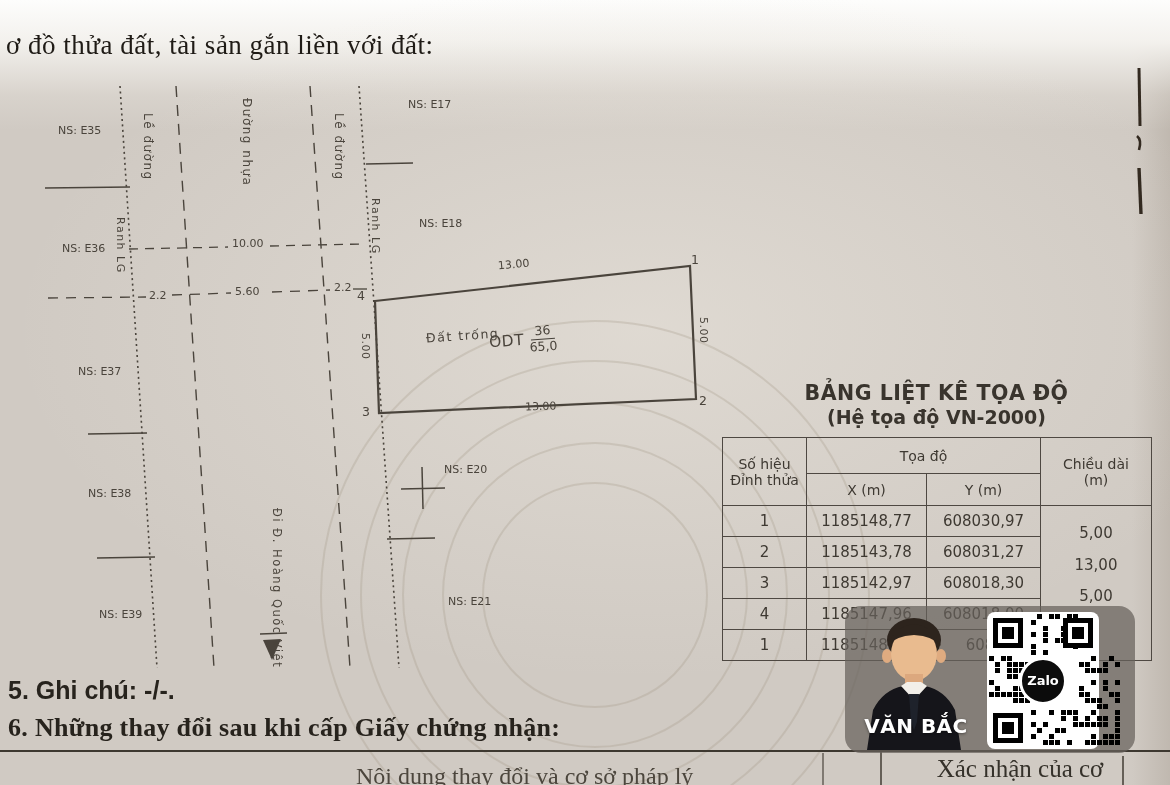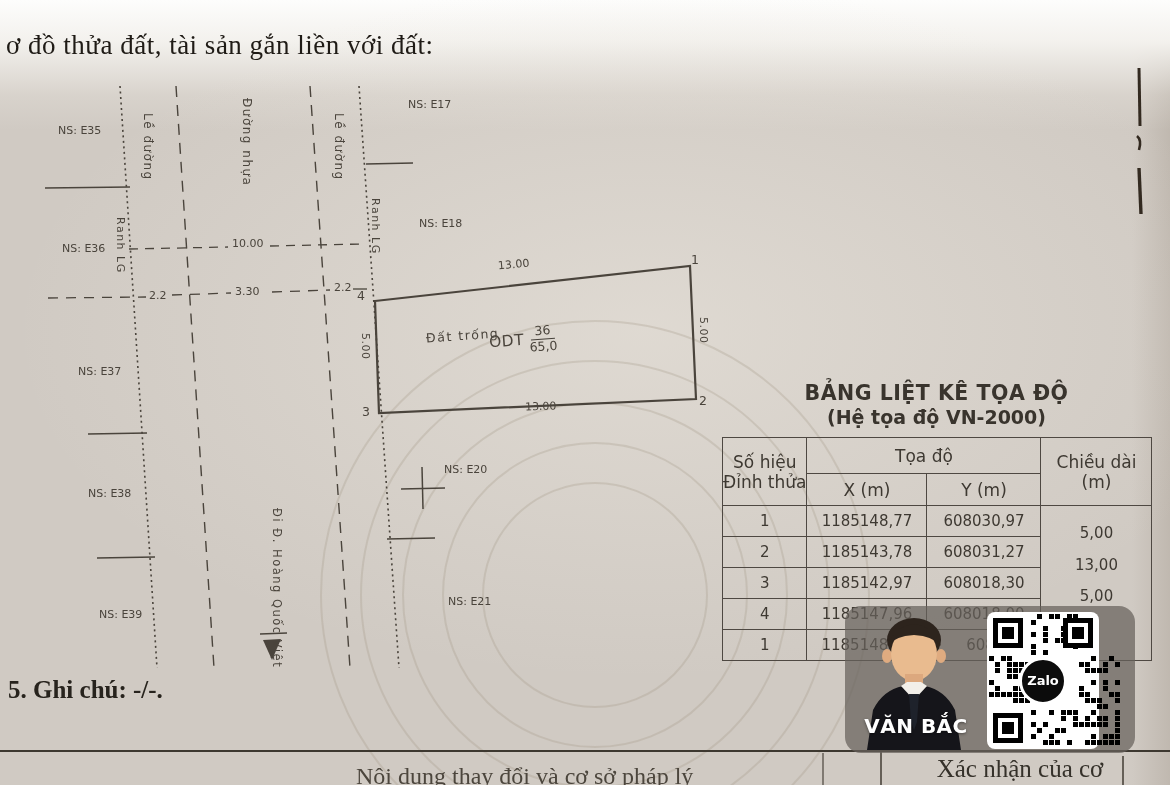--- a/index.html
+++ b/index.html
@@ -10,37 +10,37 @@
       linear-gradient(180deg,#fdfdfc 0px,#f3f1ed 42px,rgba(240,237,231,.25) 95px,rgba(240,237,231,0) 130px),
       linear-gradient(270deg, rgba(150,138,125,.28) 0px, rgba(150,138,125,0) 38px),
       #d0cac3;
     font-family:"DejaVu Sans",sans-serif;color:#45403a;
   }
   .lin{position:absolute;left:0;top:0;z-index:1;}
   .lbl{position:absolute;z-index:2;font-size:11px;line-height:1;white-space:nowrap;color:#4a443c;}
   .rot{transform-origin:0 0;transform:rotate(90deg);letter-spacing:1.5px;}
   .doc-title{position:absolute;left:6px;top:30px;z-index:2;font-family:"Liberation Serif",serif;
     font-weight:normal;font-size:27px;color:#1f1b16;letter-spacing:.5px;}
-  .sec5{position:absolute;left:8px;top:676px;z-index:2;font-family:Liberation Serif, serif;
+  .sec5{position:absolute;left:8px;top:676px;z-index:2;font-family:Liberation Sans, sans-serif;
     font-weight:bold;font-size:25px;color:#27231d;}
   .sec6{position:absolute;left:8px;top:713px;z-index:2;font-family:"Liberation Serif",serif;
     font-weight:bold;font-size:26px;color:#27231d;letter-spacing:.3px;}
   .chg-left{position:absolute;left:356px;top:763px;z-index:2;font-family:"Liberation Serif",serif;
     font-size:24px;color:#4c463d;}
   .chg-right{position:absolute;left:881px;top:755px;width:242px;z-index:2;text-align:center;
     font-family:"Liberation Serif",serif;font-size:25px;color:#35312a;padding-left:18px;}
   
   .tbl-title{position:absolute;left:722px;top:381px;width:429px;z-index:2;text-align:center;
     font-weight:bold;color:#39342d;line-height:1.2;}
   .tbl-title .t1{font-size:20.5px;letter-spacing:.5px;}
   .tbl-title .t2{font-size:19px;}
   table.coord{position:absolute;left:722px;top:437px;z-index:2;border-collapse:collapse;table-layout:fixed;
     font-size:15px;color:#3e3932;}
   table.coord td{border:1.6px solid #4e4842;text-align:center;padding:0;overflow:hidden;white-space:nowrap;}
-  td.hdr{font-size:17px;}
+  td.hdr{font-size:14px;}
   .len-cell{position:relative;}
   .len-val{position:absolute;left:0;right:0;text-align:center;font-size:15px;}
   
   .promo{position:absolute;left:845px;top:606px;width:290px;height:147px;z-index:5;
     background:rgba(102,97,92,.72);border-radius:16px;}
   .agent-photo{position:absolute;left:10px;top:4px;width:118px;height:140px;}
   .agent-name{position:absolute;left:5px;top:108px;width:132px;text-align:center;z-index:6;
     font-weight:bold;font-size:20px;color:#fff;letter-spacing:.5px;text-shadow:0 1px 3px rgba(0,0,0,.45);}
   .qr{position:absolute;left:142px;top:6px;width:112px;height:137px;background:#fff;border-radius:8px;}
   .qr svg{position:absolute;left:0;top:0;}
@@ -108,20 +108,21 @@
       <line x1="1123" y1="756" x2="1123" y2="785" stroke-width="1.6"></line>
 
       <path d="M1139,68 l1,58" stroke="#332a20" stroke-width="3"></path>
       <path d="M1137,136 q5,4 2,14" stroke="#332a20" stroke-width="2.6"></path>
       <path d="M1139,168 l2,46" stroke="#332a20" stroke-width="3.4"></path>
     </g>
   </svg>
 
   <div class="doc-title">ơ đồ thửa đất, tài sản gắn liền với đất:</div>
   <div class="sec5">5. Ghi chú: -/-.</div>
+  <div class="sec6">6. Những thay đổi sau khi cấp Giấy chứng nhận:</div>
   <div class="chg-left">Nội dung thay đổi và cơ sở pháp lý</div>
   <div class="chg-right">Xác nhận của cơ</div>
 
   <span class="lbl" style="left:58px;top:125px;">NS: E35</span>
   <span class="lbl" style="left:62px;top:243px;">NS: E36</span>
   <span class="lbl" style="left:78px;top:366px;">NS: E37</span>
   <span class="lbl" style="left:88px;top:488px;">NS: E38</span>
   <span class="lbl" style="left:99px;top:609px;">NS: E39</span>
   <span class="lbl" style="left:408px;top:99px;">NS: E17</span>
   <span class="lbl" style="left:419px;top:218px;">NS: E18</span>
@@ -130,21 +131,21 @@
 
   <span class="lbl rot" style="left:154px;top:113px;font-size:12px;">Lề đường</span>
   <span class="lbl rot" style="left:253px;top:98px;font-size:12px;">Đường nhựa</span>
   <span class="lbl rot" style="left:345px;top:113px;font-size:12px;">Lề đường</span>
   <span class="lbl rot" style="left:126px;top:217px;">Ranh LG</span>
   <span class="lbl rot" style="left:381px;top:198px;">Ranh LG</span>
   <span class="lbl rot" style="left:282px;top:508px;font-size:11.5px;">Đi Đ. Hoàng Quốc Việt</span>
 
   <span class="lbl" style="left:232px;top:238px;">10.00</span>
   <span class="lbl" style="left:149px;top:290px;">2.2</span>
-  <span class="lbl" style="left:235px;top:286px;">3.30</span>
+  <span class="lbl" style="left:235px;top:286px;">5.60</span>
   <span class="lbl" style="left:334px;top:282px;">2.2</span>
   <span class="lbl" style="left:498px;top:259px;transform:rotate(-5deg);">13.00</span>
   <span class="lbl" style="left:525px;top:401px;transform:rotate(-2deg);">13.00</span>
   <span class="lbl rot" style="left:371px;top:333px;letter-spacing:.5px;">5.00</span>
   <span class="lbl rot" style="left:709px;top:317px;letter-spacing:.5px;">5.00</span>
 
   <span class="lbl" style="left:691px;top:254px;font-size:12.5px;">1</span>
   <span class="lbl" style="left:699px;top:395px;font-size:12.5px;">2</span>
   <span class="lbl" style="left:362px;top:406px;font-size:12.5px;">3</span>
   <span class="lbl" style="left:357px;top:290px;font-size:12.5px;">4</span>

